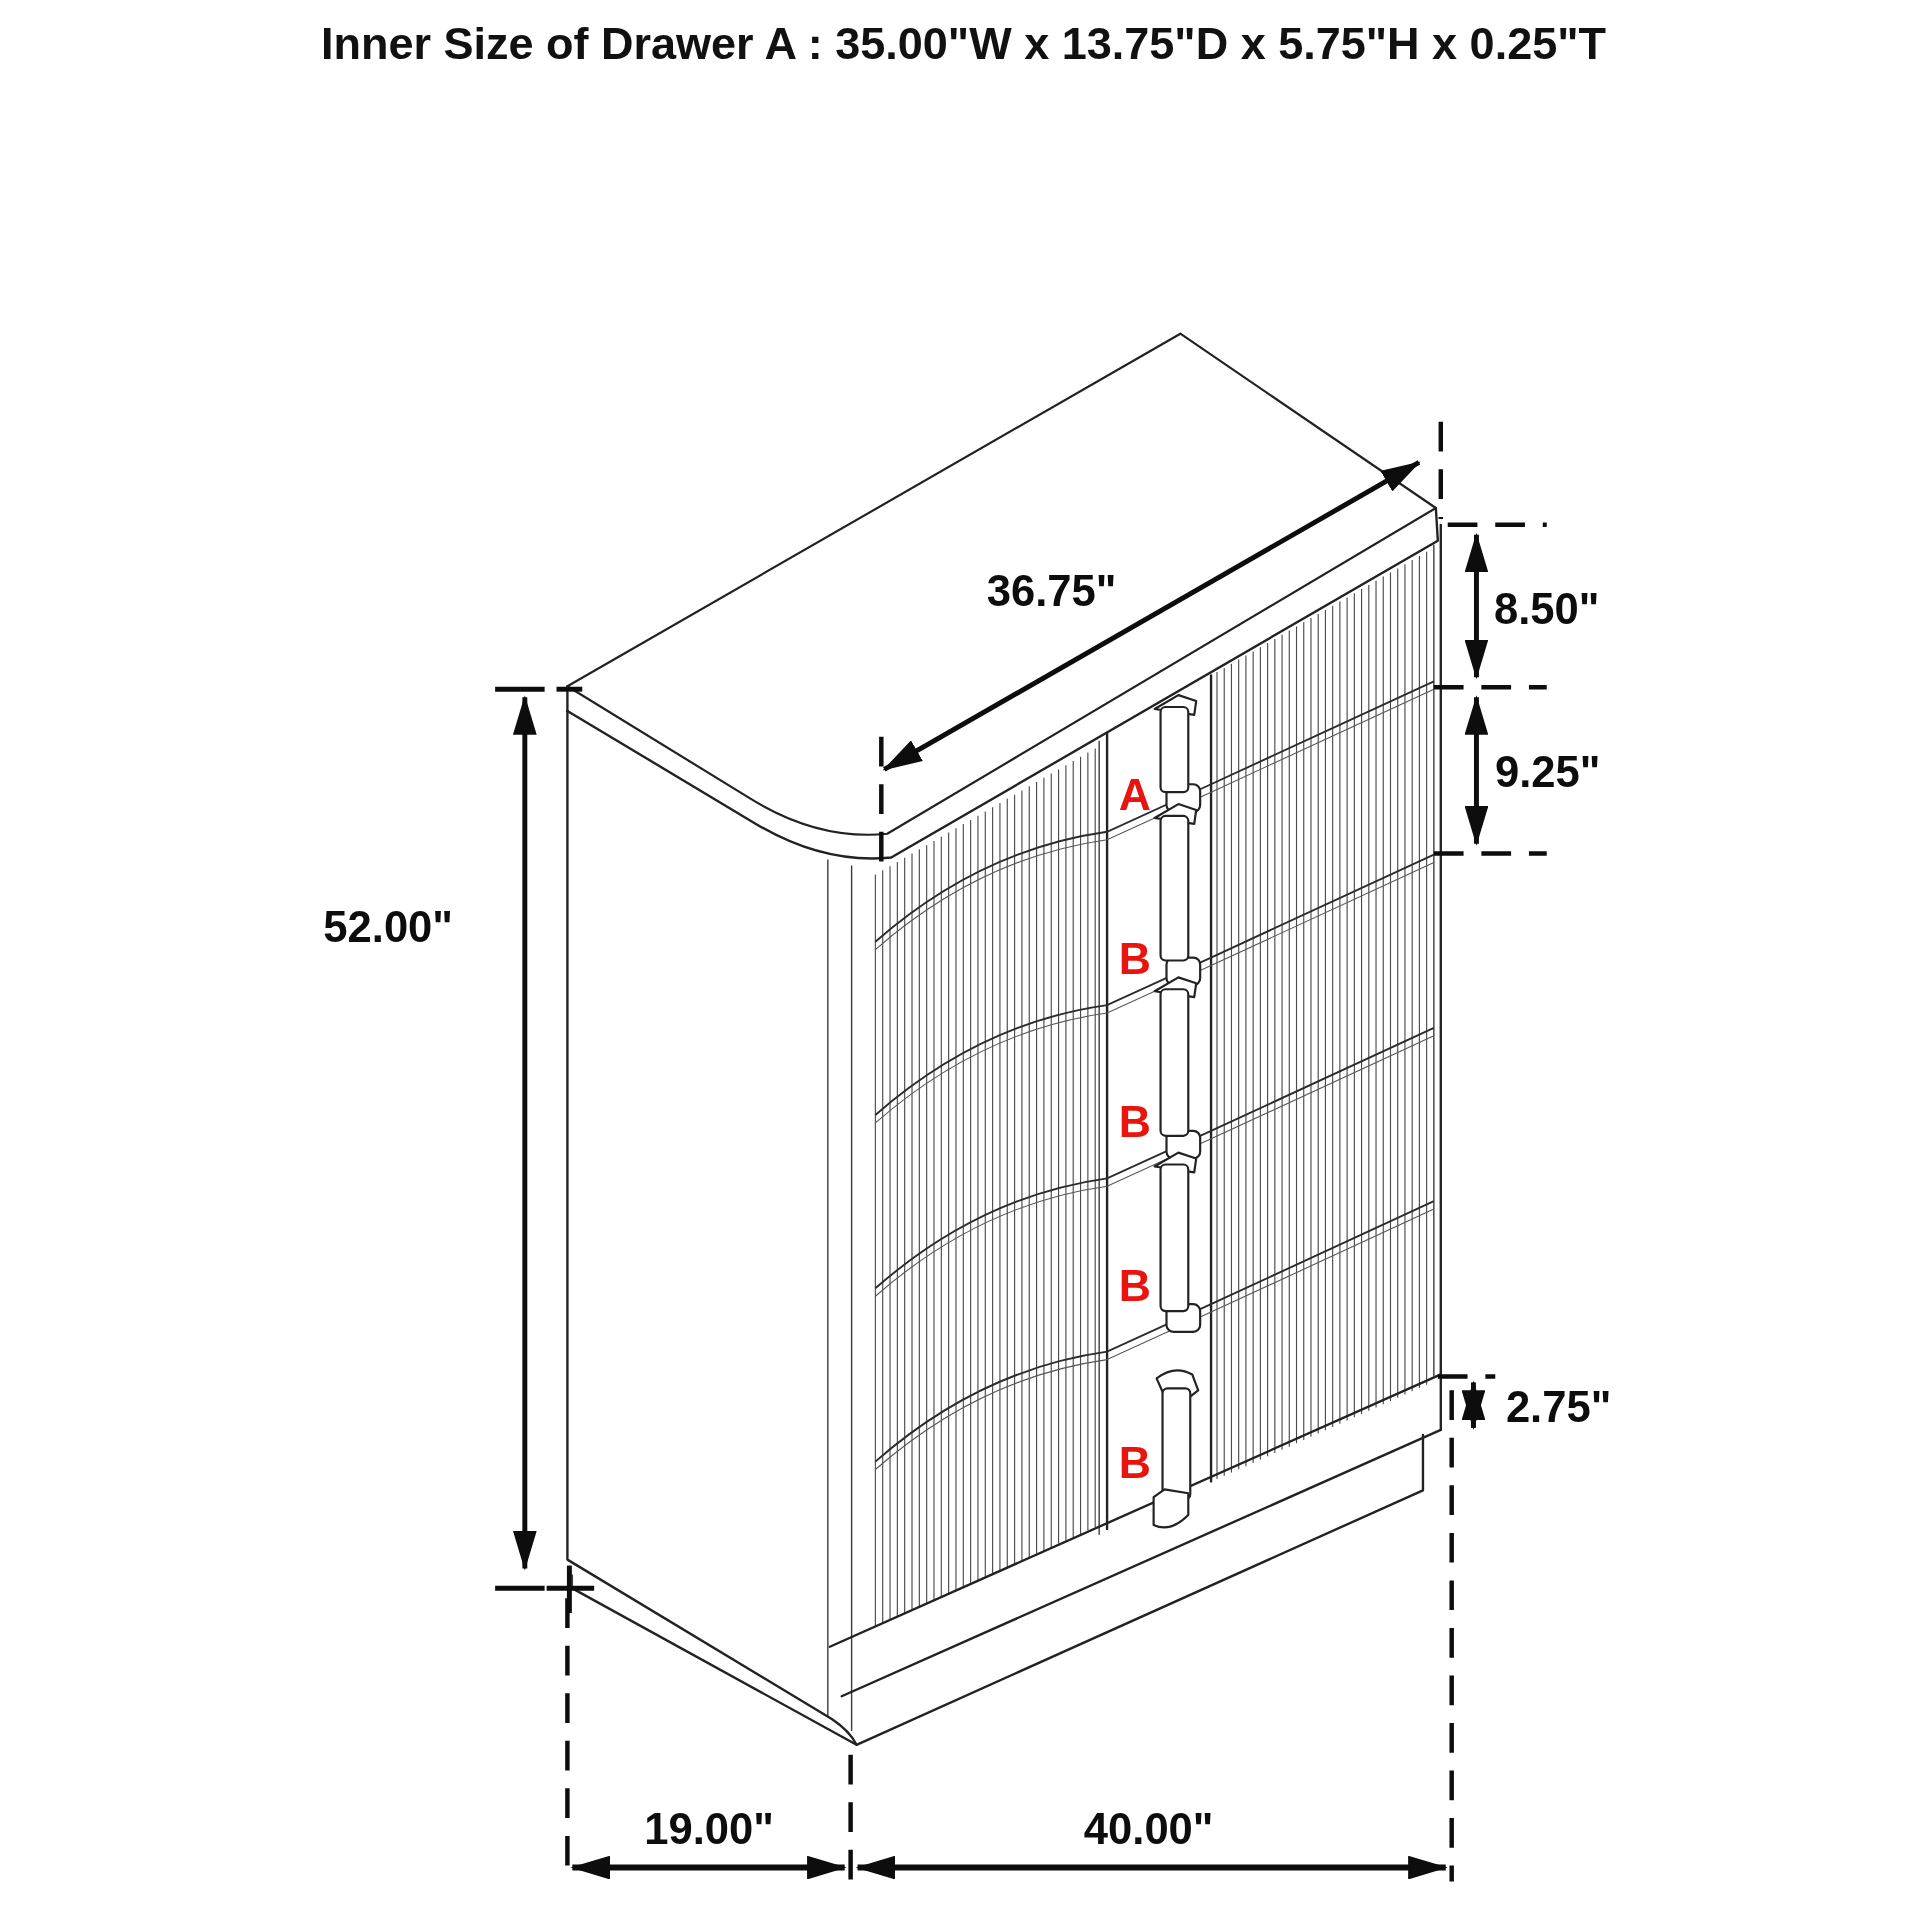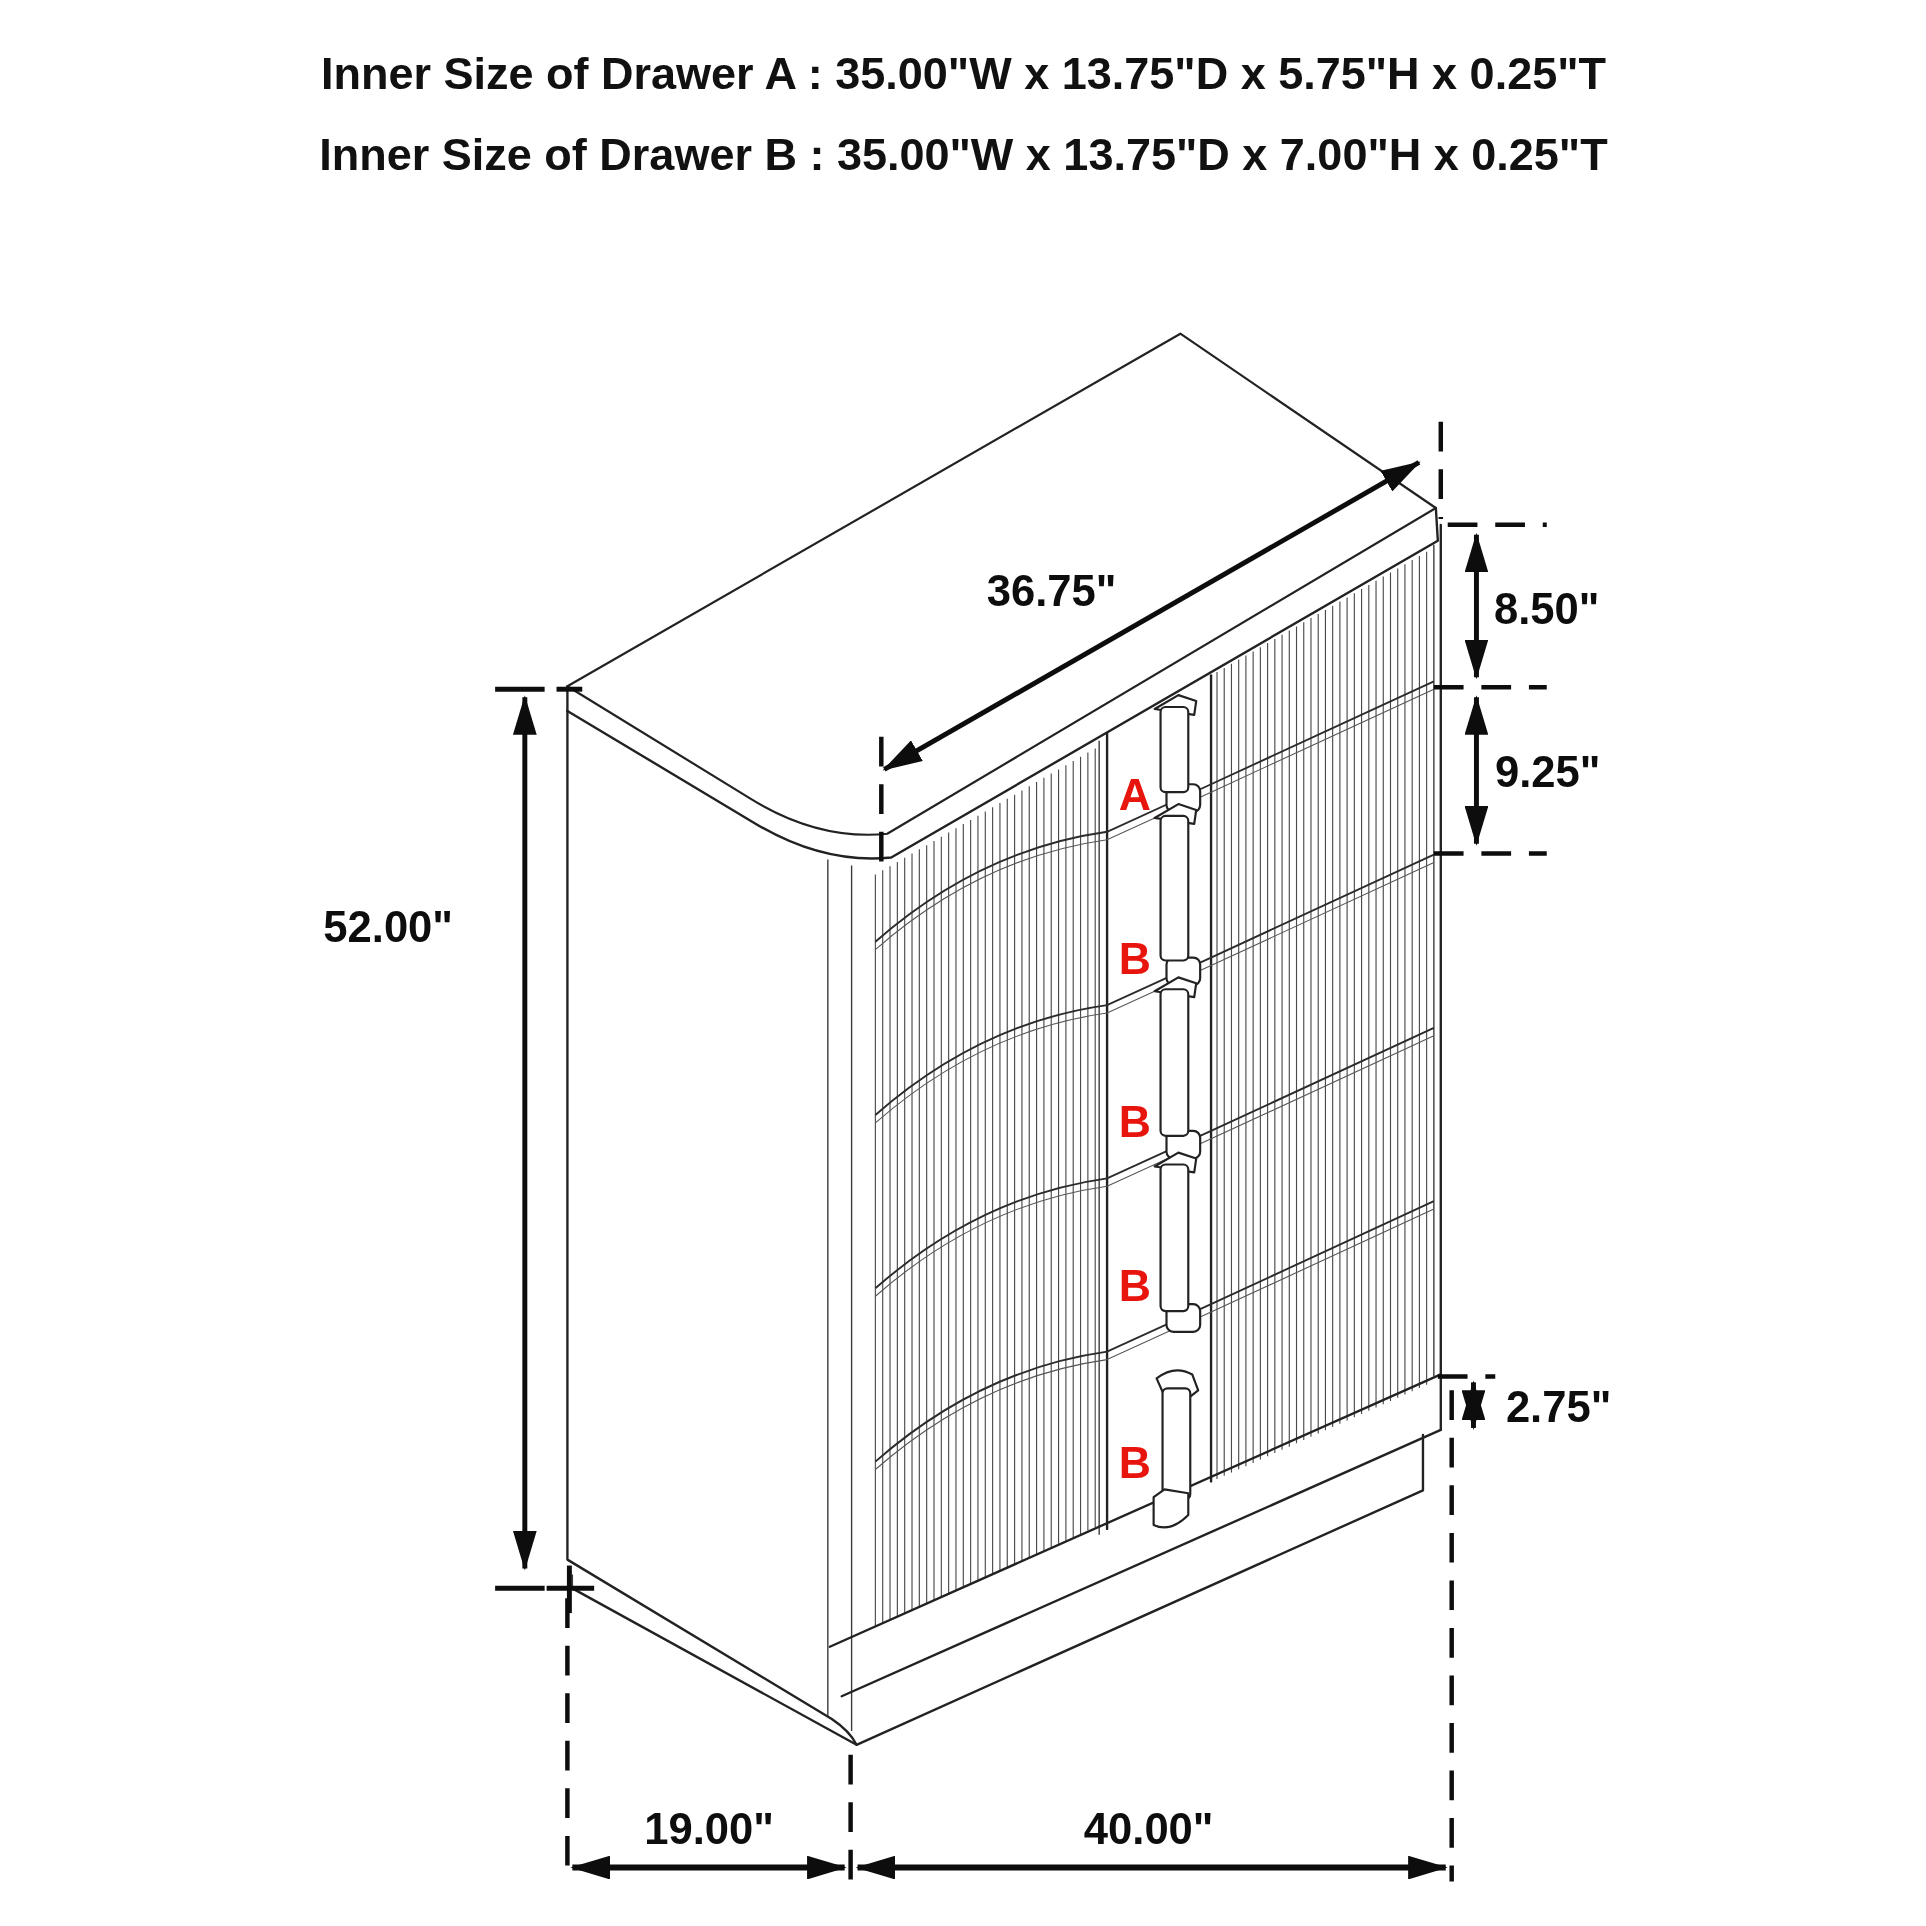--- a/index.html
+++ b/index.html
@@ -5,21 +5,21 @@
   html,body{margin:0;padding:0;background:#ffffff;}
   .stage{
     position:relative;width:1927px;height:1927px;background:#ffffff;overflow:hidden;
     font-family:"Liberation Sans","DejaVu Sans",sans-serif;
   }
   .header{
     position:absolute;top:18px;left:0;right:0;text-align:center;
     font-weight:bold;font-size:45px;line-height:51px;color:#111111;
     letter-spacing:0px;
   }
-  .header .hline{display:block;white-space:pre;margin-top:30px;}
+  .header .hline{display:block;white-space:pre;}
   svg{position:absolute;left:0;top:0;}
   .outline{fill:none;stroke:#222222;stroke-width:2.4;stroke-linejoin:round;stroke-linecap:round;}
   .thin{fill:none;stroke:#3a3a3a;stroke-width:1.4;}
   .flute{stroke:#4a4a4a;stroke-width:1.15;}
   .bound{fill:none;stroke:#2b2b2b;stroke-width:1.9;}
   .bound2{fill:none;stroke:#555555;stroke-width:1.1;}
   .whitefill{fill:#ffffff;stroke:#222222;stroke-width:2.2;stroke-linejoin:round;}
   .dim{stroke:#0d0d0d;stroke-width:5;fill:none;}
   .dimthick{stroke:#0d0d0d;stroke-width:6;fill:none;}
   .tick{stroke:#0d0d0d;stroke-width:5;fill:none;}
@@ -27,21 +27,20 @@
   .dimtext{font-family:"Liberation Sans","DejaVu Sans",sans-serif;font-weight:bold;font-size:44px;fill:#0d0d0d;}
   .lettertext{font-family:"Liberation Sans","DejaVu Sans",sans-serif;font-weight:bold;font-size:45px;}
 </style>
 </head>
 <body>
 
 <div class="stage">
 
   <div class="header">
     <span class="hline">Inner Size of Drawer A : 35.00"W x 13.75"D x 5.75"H x 0.25"T</span>
-    <span class="hline">Inner Size of Drawer B : 35.00"W x 13.75"D x 7.00"H x 0.25"T</span>
   </div>
 
   <svg width="1927" height="1927" viewBox="0 0 1946 1946">
     <defs>
       <marker id="arr" markerUnits="userSpaceOnUse" markerWidth="40" markerHeight="24" refX="38" refY="12" orient="auto-start-reverse">
         <path d="M0,0 L40,12 L0,24 Z" fill="#0d0d0d"></path>
       </marker>
     </defs>
 
     <g>

